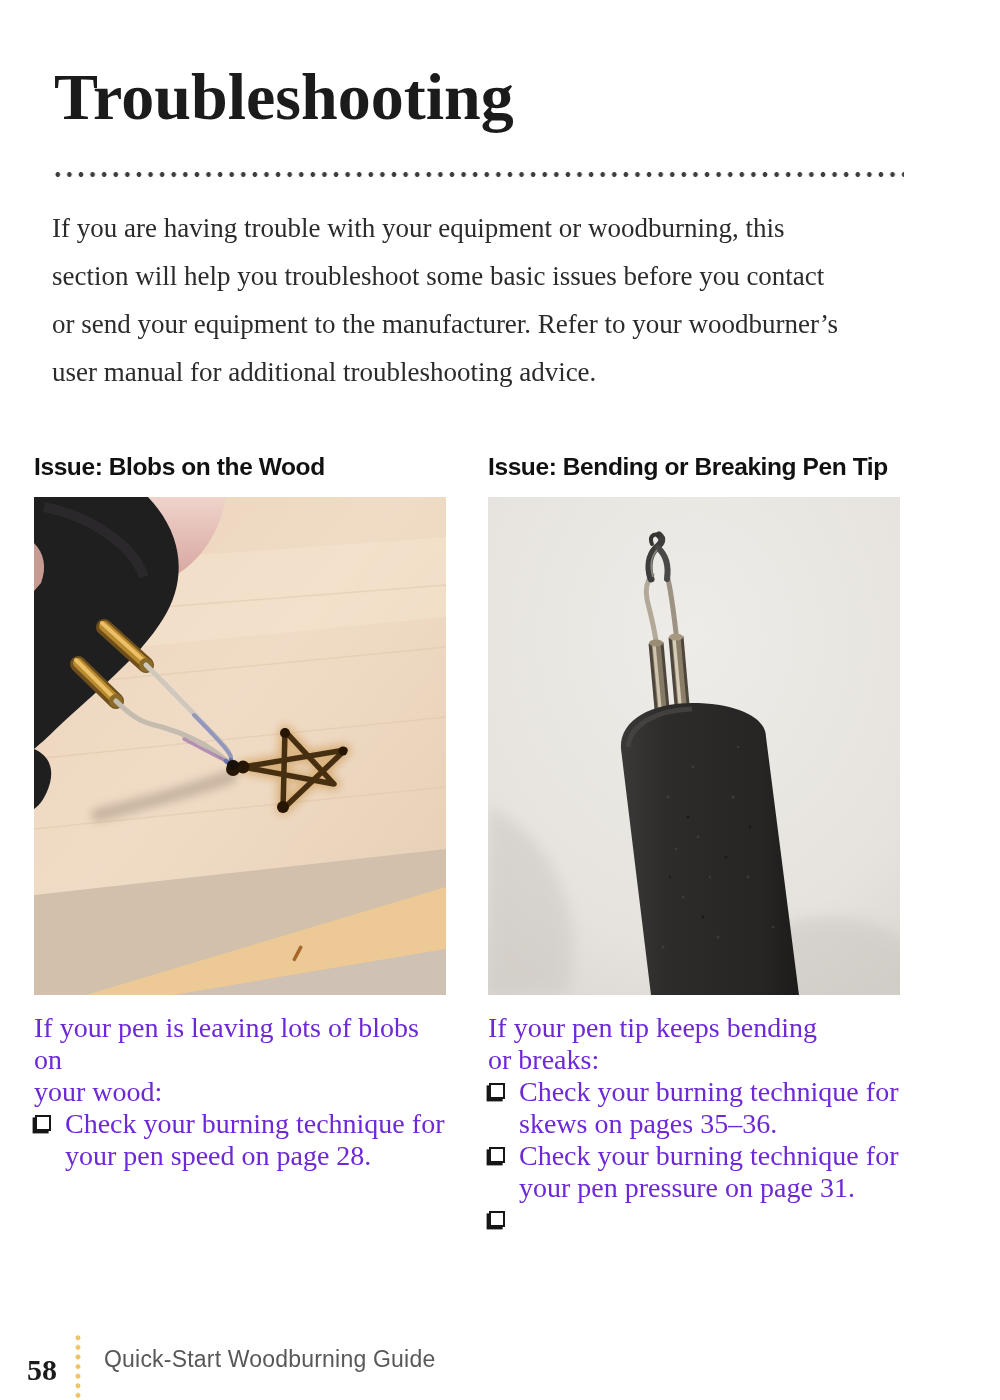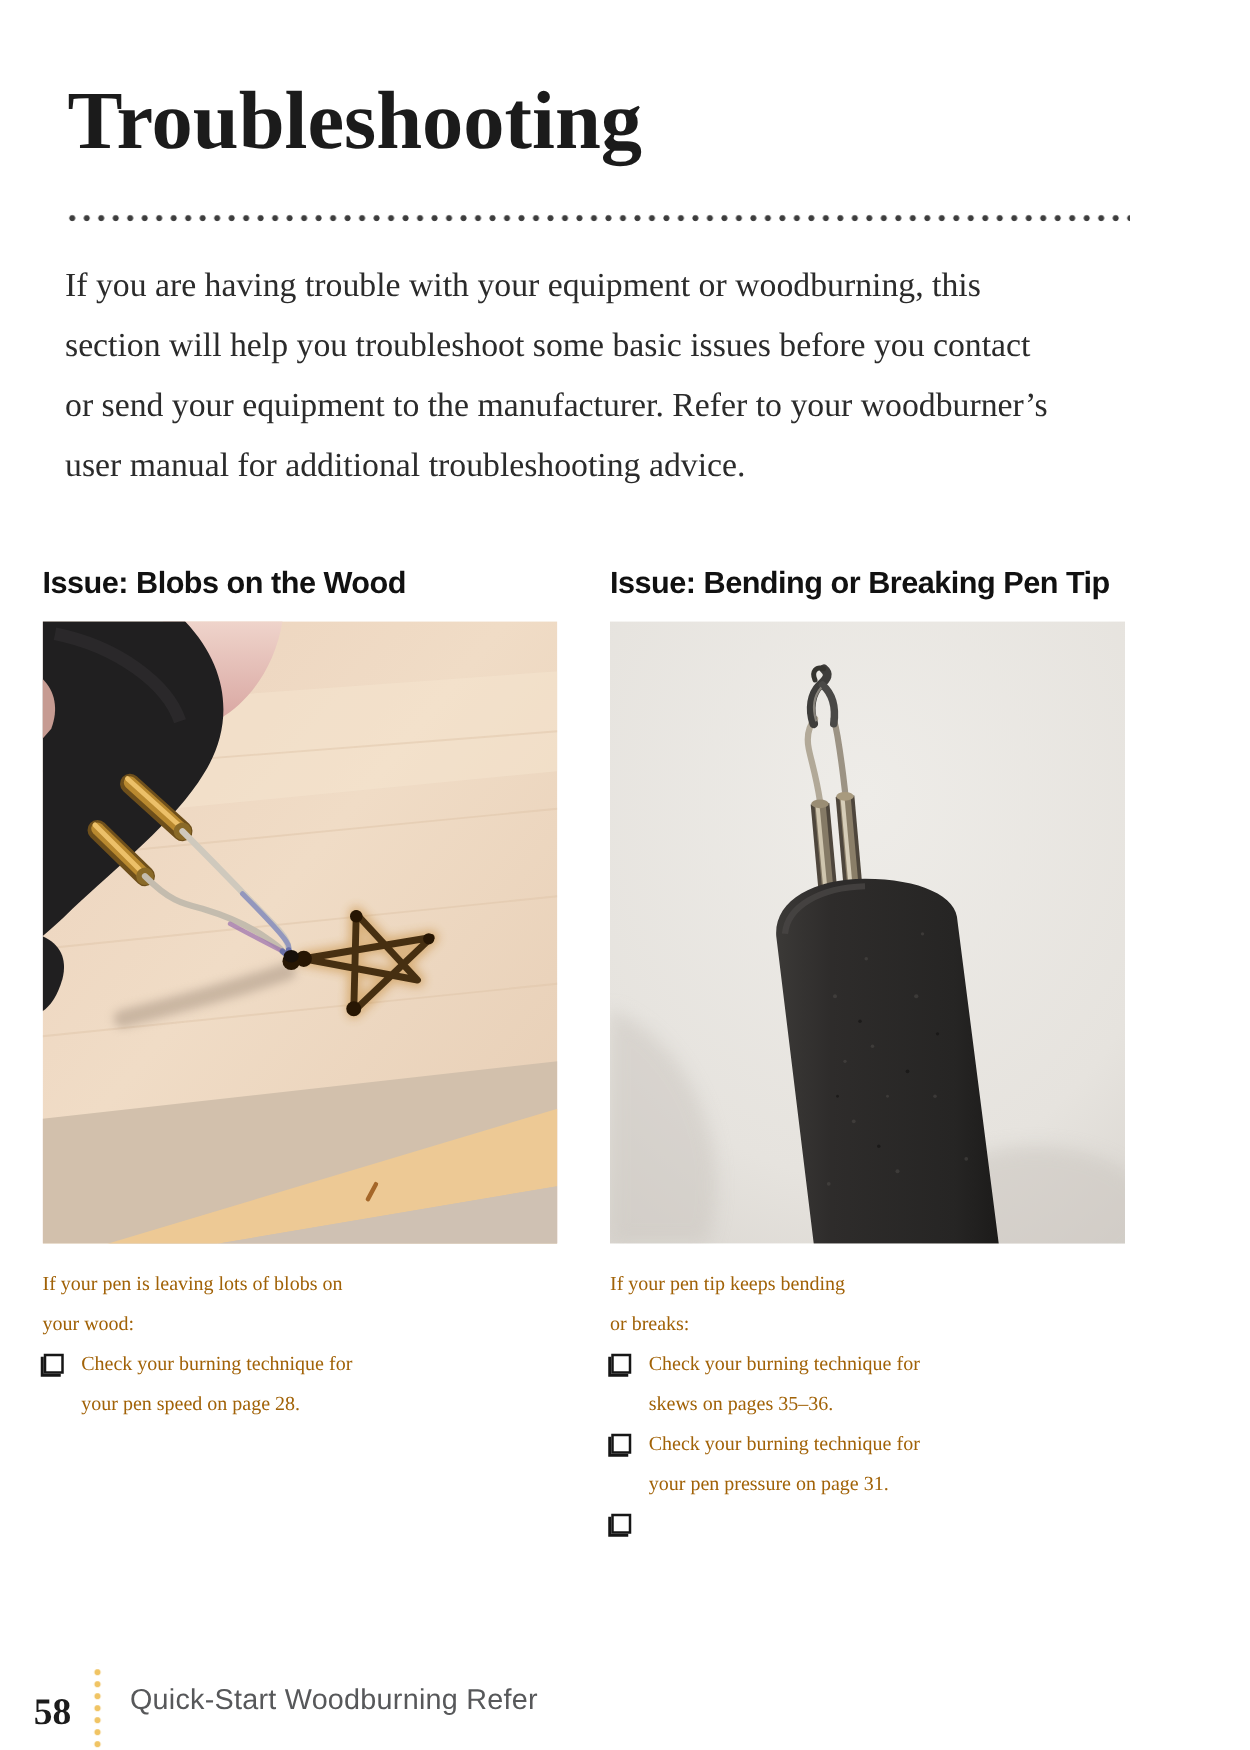--- a/index.html
+++ b/index.html
@@ -25,21 +25,21 @@
   .col { position:absolute; top:452px; width:412px; }
   .col-left  { left:34px; }
   .col-right { left:488px; }
   .issue-heading {
     margin:0 0 15px 0; font-family:"Liberation Sans","DejaVu Sans",sans-serif;
     font-weight:700; font-size:24.5px; letter-spacing:-0.4px; color:#111;
     white-space:nowrap; line-height:30px;
   }
   .photo { width:412px; height:498px; overflow:hidden; }
   .photo svg { display:block; }
-  .below { margin-top:17px; font-size:16px; line-height:32px; color:#a16207; }
+  .below { margin-top:17px; font-size:28px; line-height:32px; color:#6d28d9; }
   .lead { margin:0; white-space:pre-line; }
   ul.checklist { list-style:none; margin:0; padding:0; }
   ul.checklist li { position:relative; padding-left:31px; white-space:pre-line; }
   .cb {
     position:absolute; left:1px; top:7px; width:12px; height:12px;
     border:2.4px solid #161616; box-shadow:-2.4px 2.4px 0 0 #161616; background:#fff;
   }
   .page-num {
     position:absolute; left:27px; top:1353px; font-size:30px; font-weight:700;
     color:#1b1b1b; line-height:1.1;
@@ -228,15 +228,15 @@
 skews on pages 35–36.</span></li>
         <li><span class="cb"></span><span>Check your burning technique for
 your pen pressure on page 31.</span></li>
         <li><span class="cb"></span></li>
       </ul>
     </div>
   </div>
 
   <div class="page-num">58</div>
   <div class="footer-dots"></div>
-  <div class="book-title">Quick-Start Woodburning Refer</div>
+  <div class="book-title">Quick-Start Woodburning Guide</div>
 
 </div>
 
 </body></html>

